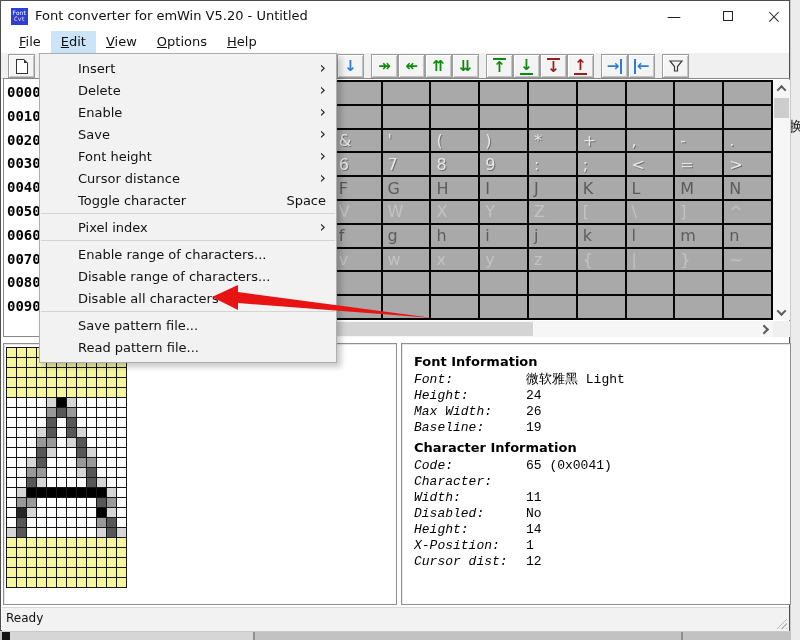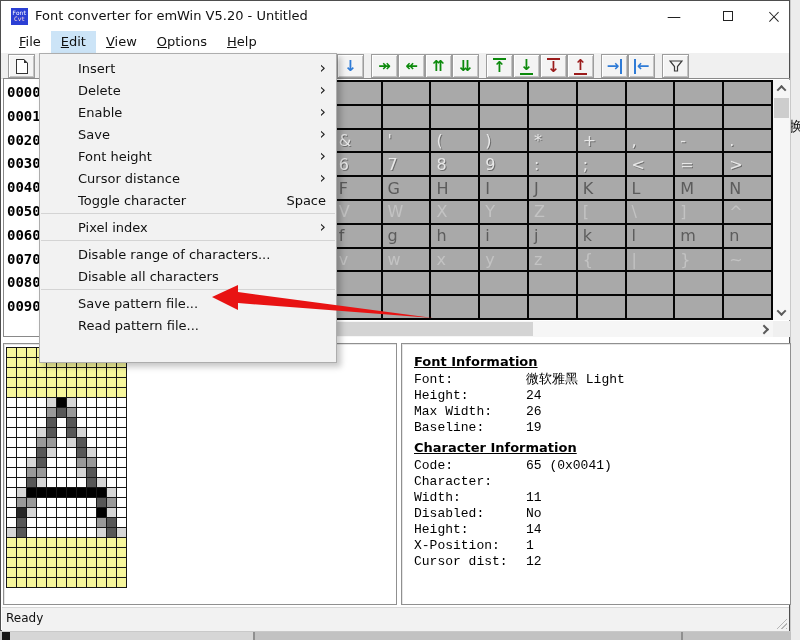--- a/index.html
+++ b/index.html
@@ -80,23 +80,23 @@
   .scroll-corner { position:absolute; left:769px; top:242px; width:17px; height:16px; background:#f0f0f0; }
   
   .editor-panel { position:absolute; left:2px; top:342px; width:394px; height:262px; background:#fff;
     border:1px solid #909090; box-shadow: inset 1px 1px 0 #e6e6e6; }
   .pixel-grid { position:absolute; left:2px; top:3px; width:121px;
     display:grid; grid-template-columns:repeat(12, 9px); grid-auto-rows:9px; gap:1px; padding:1px; background:#161616; }
   .px { width:9px; height:9px; }
   
   .info-panel { position:absolute; left:400px; top:342px; width:390px; height:262px; background:#fff;
     border:1px solid #909090; box-shadow: inset 1px 1px 0 #e6e6e6; padding:8px 0 0 12px; }
-  .info-title { font-size:13px; font-weight:bold; color:#000; margin:2px 0 3px 0;text-decoration:underline; }
+  .info-title { font-size:13px; font-weight:bold; color:#000; margin:2px 0 3px 0; }
   .info-row { display:flex; font-family:"Liberation Mono","DejaVu Sans Mono",monospace; font-size:13px; line-height:16px; color:#000; }
-  .info-label { width:112px; }
+  .info-label { width:112px;font-style:italic; }
   
   .statusbar { position:absolute; left:1px; top:606px; width:787px; height:24px; background:#f2f2f2; border-top:1px solid #d8d8d8; }
   .status-text { position:absolute; left:4px; top:3px; font-size:12px; color:#111; }
   .grip { position:absolute; right:2px; bottom:2px; width:13px; height:13px;
     background: repeating-linear-gradient(135deg, transparent 0 2px, #b5b5b5 2px 3px);
     clip-path: polygon(100% 0, 100% 100%, 0 100%); }
   
   .bottom-strip { position:absolute; left:0; top:632px; width:800px; height:8px; background:#c2c2c2; }
   .strip-black { position:absolute; left:2px; top:0; width:8px; height:8px; background:#141414; }
   .strip-light { position:absolute; left:10px; top:0; width:243px; height:8px; background:#d6d6d6; }
@@ -187,21 +187,21 @@
             <svg width="14" height="14" viewBox="0 0 14 14">
               <path d="M1 2 L13 2 L8.5 7.5 L8.5 12 L5.5 12 L5.5 7.5 Z" fill="none" stroke="#3a3a3a" stroke-width="1.2"></path>
             </svg>
           </div>
         </div>
     </div>
 
     <div class="grid-outer">
       <div class="row-labels">
           <div class="row-label">0000</div>
-          <div class="row-label">0001</div>
+          <div class="row-label">0010</div>
           <div class="row-label">0020</div>
           <div class="row-label">0030</div>
           <div class="row-label">0040</div>
           <div class="row-label">0050</div>
           <div class="row-label">0060</div>
           <div class="row-label">0070</div>
           <div class="row-label">0080</div>
           <div class="row-label">0090</div>
         </div>
       <div class="char-grid">
@@ -756,20 +756,23 @@
           <span>Toggle character</span>
           <span class="dd-right">Space</span>
         </div>
         <div class="dd-sep"></div>
         <div class="dd-item">
           <span>Pixel index</span>
           <span class="dd-chevron">›</span>
         </div>
         <div class="dd-sep"></div>
         <div class="dd-item">
+          <span>Enable range of characters...</span>
+        </div>
+        <div class="dd-item">
           <span>Disable range of characters...</span>
         </div>
         <div class="dd-item">
           <span>Disable all characters</span>
         </div>
         <div class="dd-sep"></div>
         <div class="dd-item">
           <span>Save pattern file...</span>
         </div>
         <div class="dd-item">

